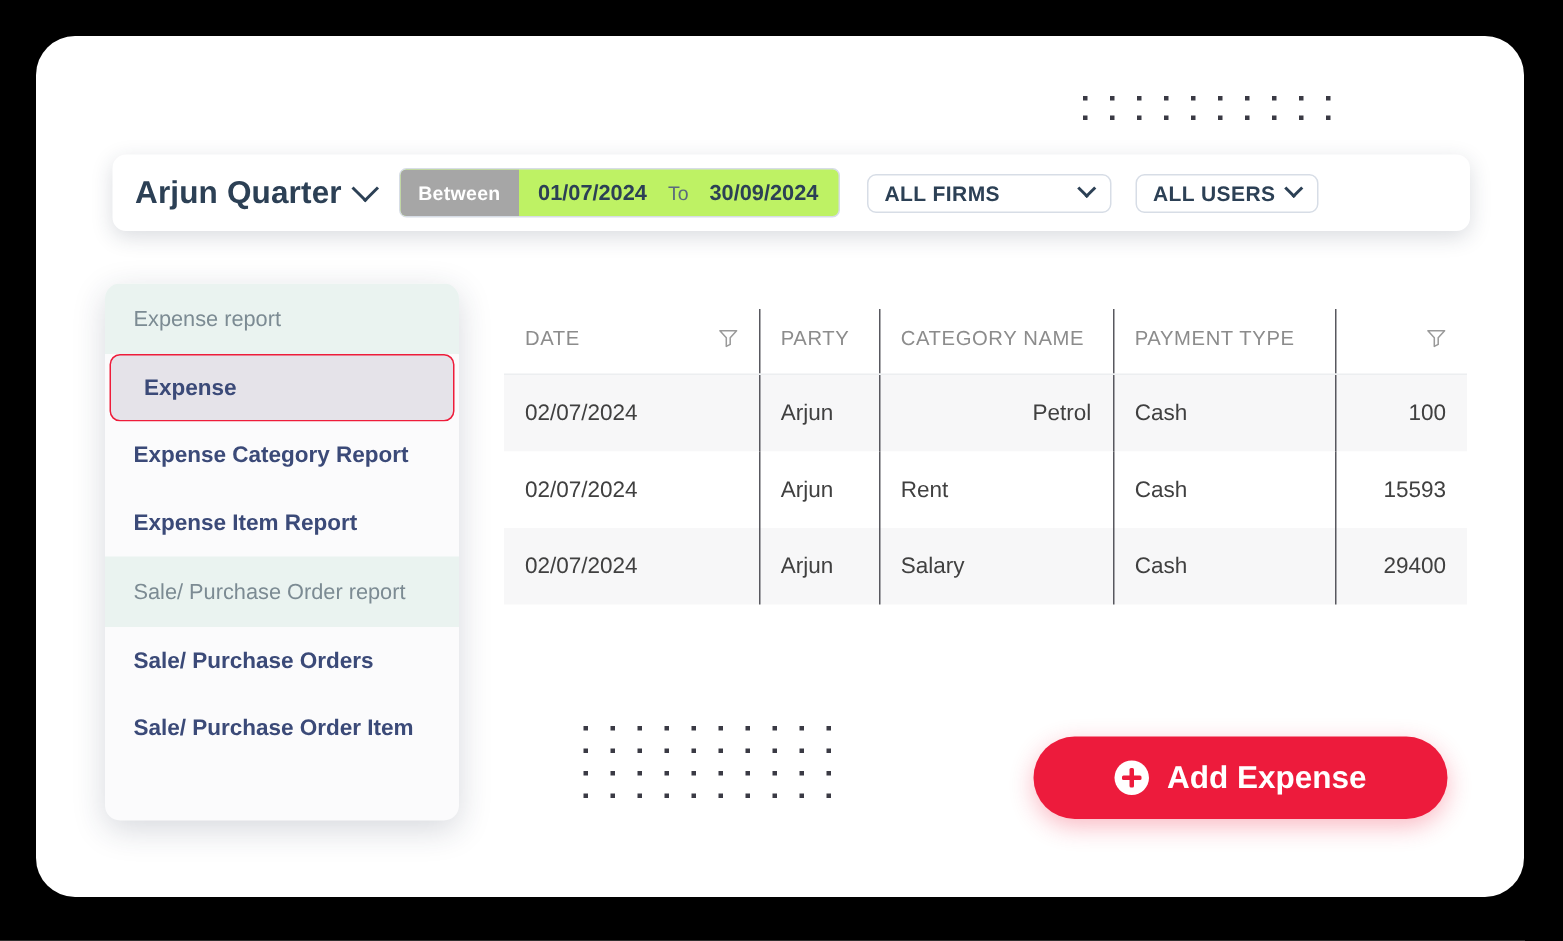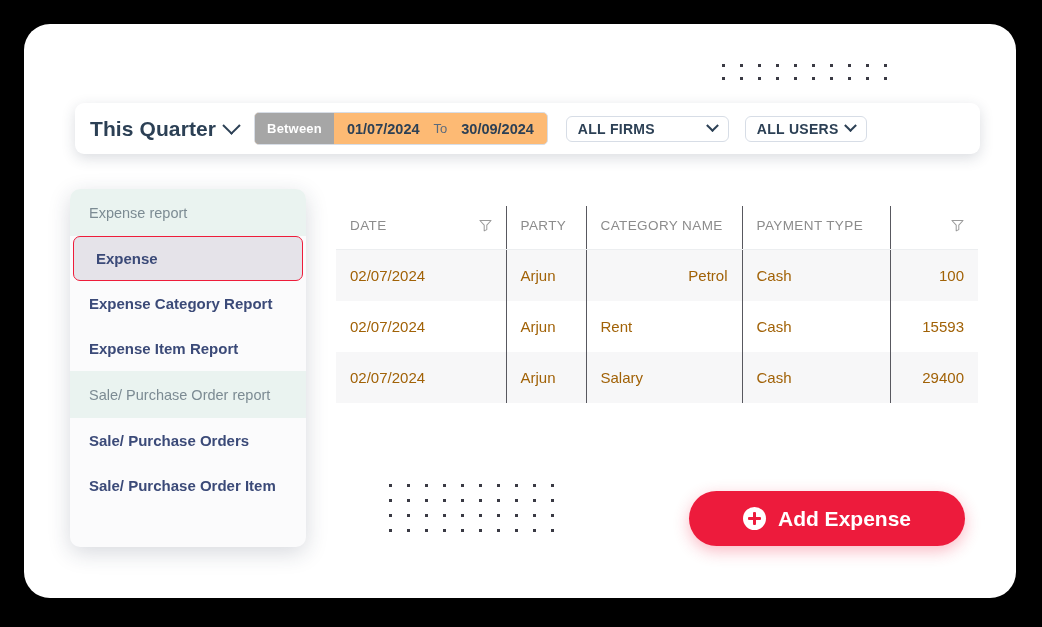--- a/index.html
+++ b/index.html
@@ -96,21 +96,21 @@
     border-bottom-width: 2.2px;
   }
 
   .daterange {
     display: flex;
     align-items: center;
     height: 33px;
     border: 1px solid #d7dde6;
     border-radius: 5px;
     overflow: hidden;
-    background: #fdba74;
+    background: #bef264;
     margin-right: 18px;
   }
   .between-badge {
     background: #a6a6a6;
     color: #ffffff;
     font-size: 13px;
     font-weight: bold;
     padding: 0 12px;
     height: 100%;
     display: flex;
@@ -198,21 +198,21 @@
     letter-spacing: .4px;
     padding: 12px 14px 16px 14px;
     border-bottom: 1px solid #eceef0;
     vertical-align: middle;
     white-space: nowrap;
   }
   th.has-div, td.has-div { border-left: 1.5px solid #58585f; }
   th .th-inner { display: flex; align-items: center; justify-content: space-between; gap: 10px; }
   td {
     font-size: 15px;
-    color: #a16207;
+    color: #404040;
     padding: 17px 14px;
     white-space: nowrap;
   }
   tbody tr.odd td { background: #f7f7f8; }
   tbody tr.even td { background: #ffffff; }
   td.num { text-align: right; }
 
   .funnel { display: inline-block; width: 13px; height: 13px; flex: none; }
 
   
@@ -319,21 +319,21 @@
       <span></span>
       <span></span>
       <span></span>
     </div>
 
   <div class="main-card">
 
     <div class="toolbar">
 
       <div class="period-select">
-        <span>This Quarter</span>
+        <span>Arjun Quarter</span>
         <span class="chev"></span>
       </div>
 
       <div class="daterange">
         <span class="between-badge">Between</span>
         <span class="date-val">01/07/2024</span>
         <span class="to-label">To</span>
         <span class="date-val">30/09/2024</span>
       </div>
 

